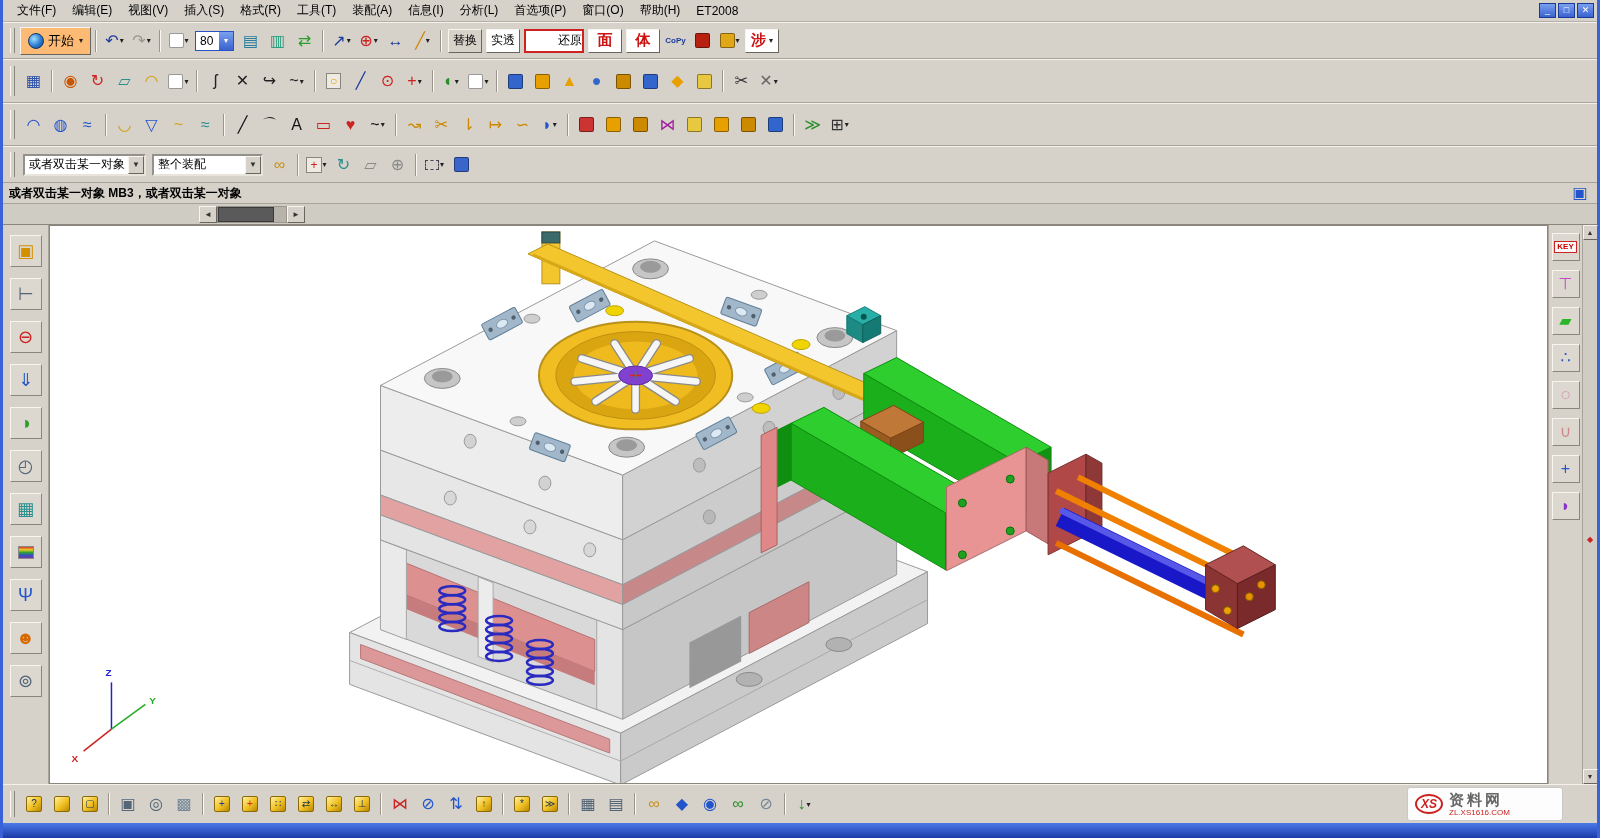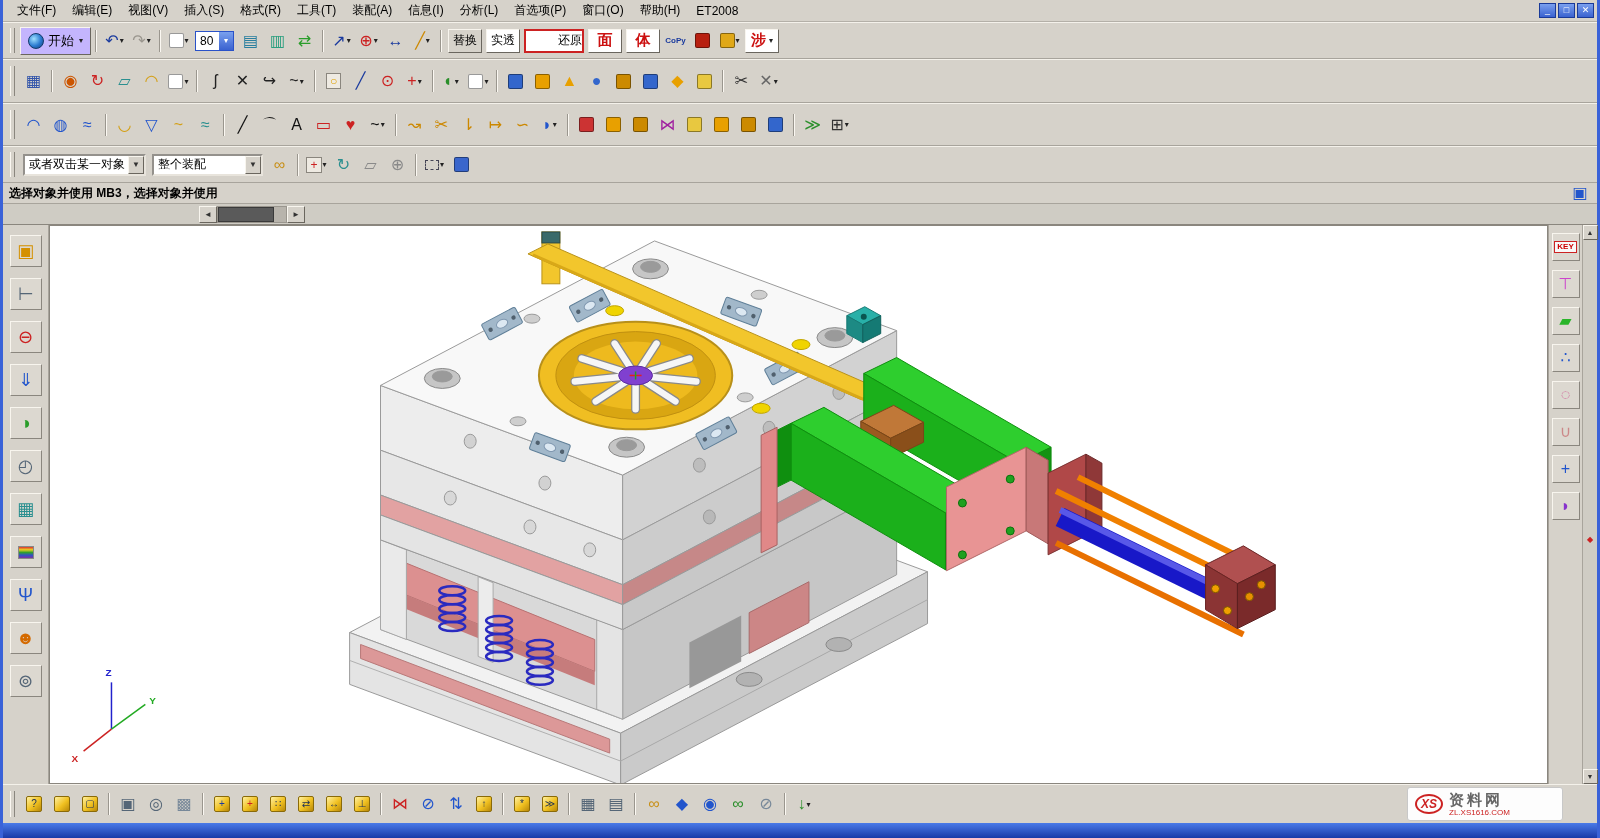--- a/index.html
+++ b/index.html
@@ -25,21 +25,21 @@
   .chip { width:15px; height:15px; border:1px solid rgba(0,0,0,.4); border-radius:2px; font-size:9px; color:#fff; }
   .g.cube { width:16px; height:16px; background:linear-gradient(135deg,#fff0a0,#f0c020 55%,#b8880a); border:1px solid #8a6a08; border-radius:2px; font-size:10px; }
   .g.small { font-size:8px; font-weight:bold; }
   .g.boxed { border:1px solid #8a867e; background:#eeeae2; padding:1px 3px; font-size:12px; }
   .g.dashedbox { width:14px; height:10px; border:1px dashed #445; }
   .g.rainbow { width:16px; height:13px; border:1px solid #888; background:linear-gradient(180deg,#e03030,#e8d020,#30a030,#3050c8,#8030a0); }
   .g.keybox { font-size:8px; font-weight:bold; background:#f8f8f8; border:1px solid #cc2222; padding:1px 2px; }
   .darr { font-size:8px; margin-left:1px; color:#222; }
   .tsep { width:2px; height:22px; margin:0 4px; border-left:1px solid #9a968e; border-right:1px solid #fbf8f2; }
 
-  .start-btn { display:inline-flex; align-items:center; gap:4px; height:28px; padding:0 7px; background:#c4b5fd; border:1px solid; border-color:#f8f5ee #6a665e #6a665e #f8f5ee; font-size:13px; font-family:inherit; }
+  .start-btn { display:inline-flex; align-items:center; gap:4px; height:28px; padding:0 7px; background:#fdba74; border:1px solid; border-color:#f8f5ee #6a665e #6a665e #f8f5ee; font-size:13px; font-family:inherit; }
   .globe { width:16px; height:16px; border-radius:50%; background:radial-gradient(circle at 35% 35%, #9fe0ff, #2a7ad0 55%, #143c7a); border:1px solid #123a6a; }
   .spin { display:inline-flex; align-items:center; border:1px solid #2a52c8; background:#fff; height:20px; margin:0 3px; padding-left:4px; }
   .spin-val { min-width:16px; }
   .spin-btn { width:14px; height:18px; background:linear-gradient(#7aa0ee,#3a62d0); color:#fff; font-size:8px; display:inline-flex; align-items:center; justify-content:center; margin-left:3px; }
   .tbtn { height:24px; min-width:34px; margin:0 2px; background:#d6d2ca; border:1px solid; border-color:#f8f5ee #6a665e #6a665e #f8f5ee; font-size:12px; font-family:inherit; display:inline-flex; align-items:center; justify-content:center; gap:2px; }
   .tbtn.white { background:#fff; }
   .tbtn.redborder { border:2px solid #cc2222; background:#fff;padding-left:32px; }
   .tbtn.redtext { color:#cc1111; font-weight:bold; background:#fff; }
   .tbtn.big { font-size:15px; }
 
@@ -424,21 +424,21 @@
           <span class="g dashedbox"></span>
           <span class="darr">▾</span>
         </span>
         <span class="ticon">
           <span class="g chip" style="background: rgb(58, 102, 204);"></span>
         </span>
       </span>
   </div>
 
   <div class="promptbar">
-    <span>选择对象并使用 MB3，选择对象并使用</span>
+    <span>或者双击某一对象 MB3，或者双击某一对象</span>
     <span class="spacer"></span>
     <span class="icons">
         <span class="ticon">
           <span class="g" style="color: rgb(34, 85, 204);">▣</span>
         </span>
       </span>
   </div>
 
   <div class="hscrollrow">
     <span class="hs-btn">◄</span>

